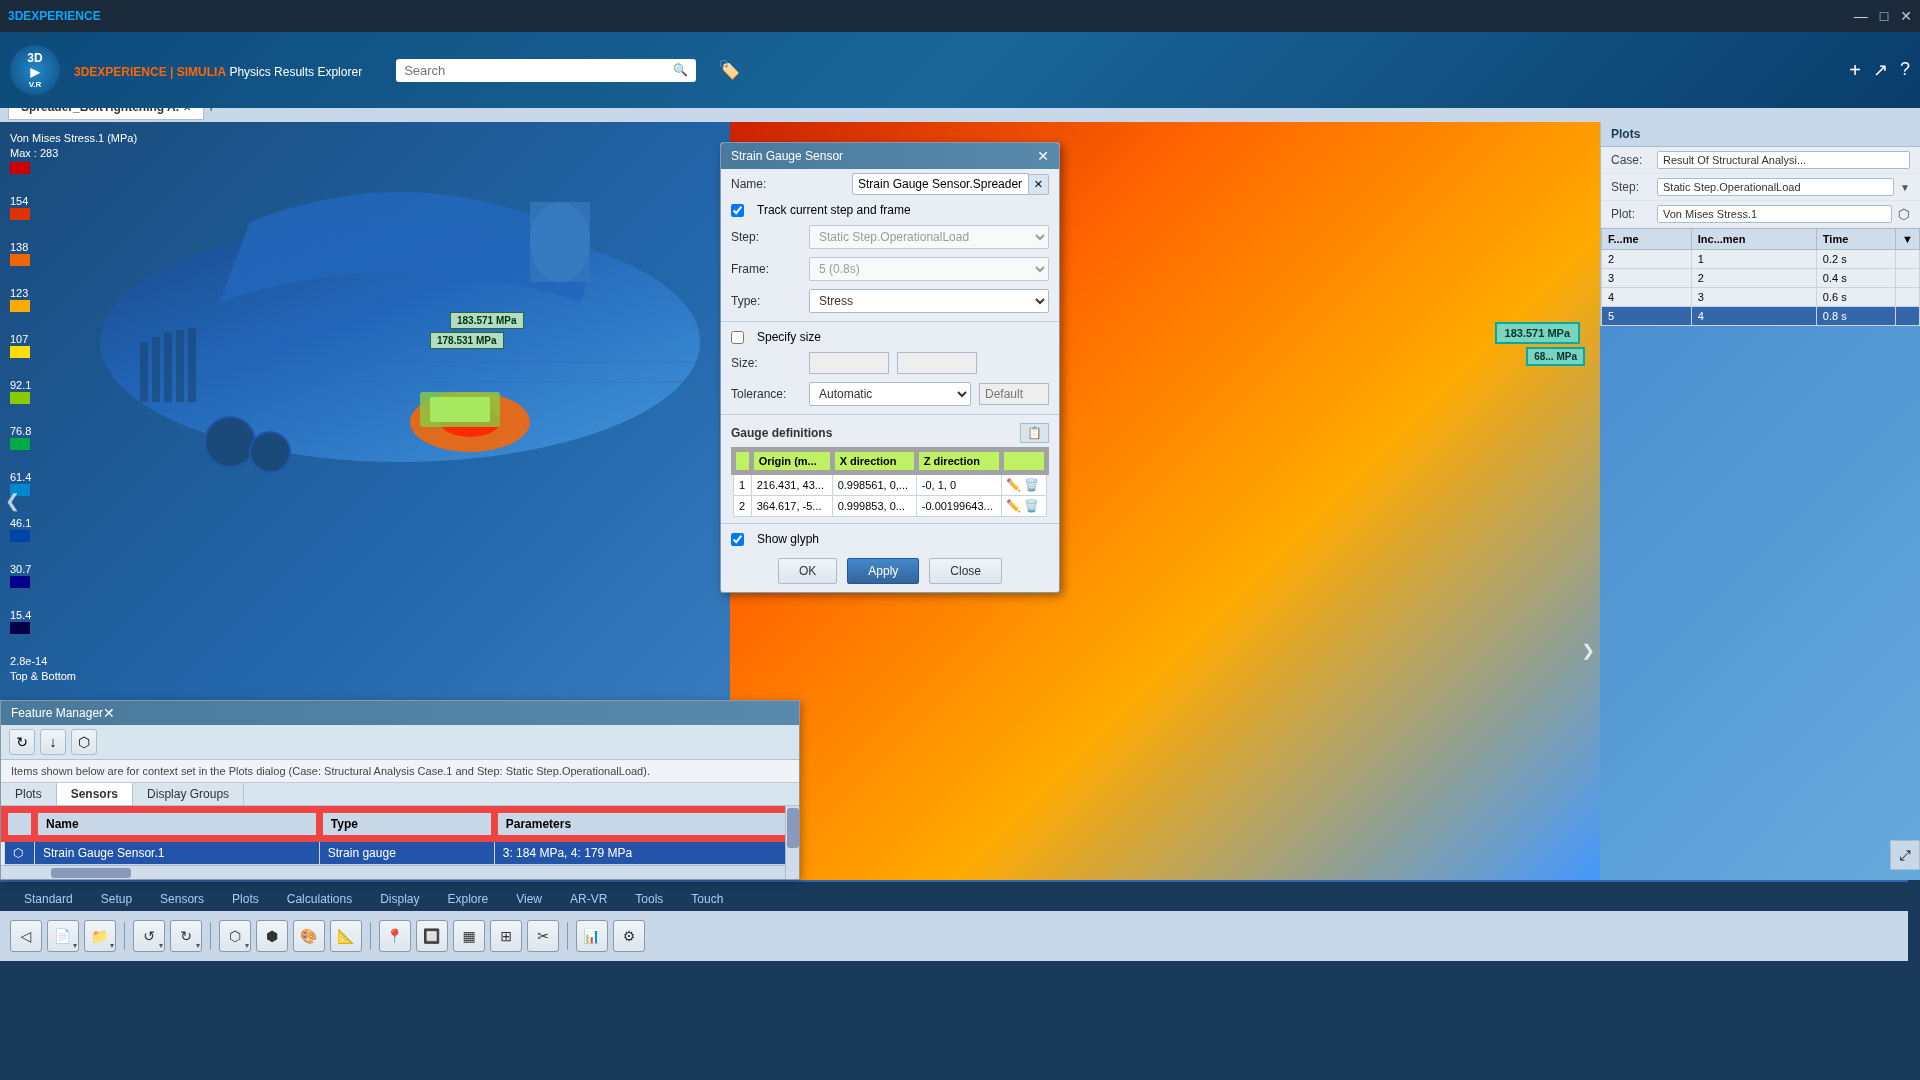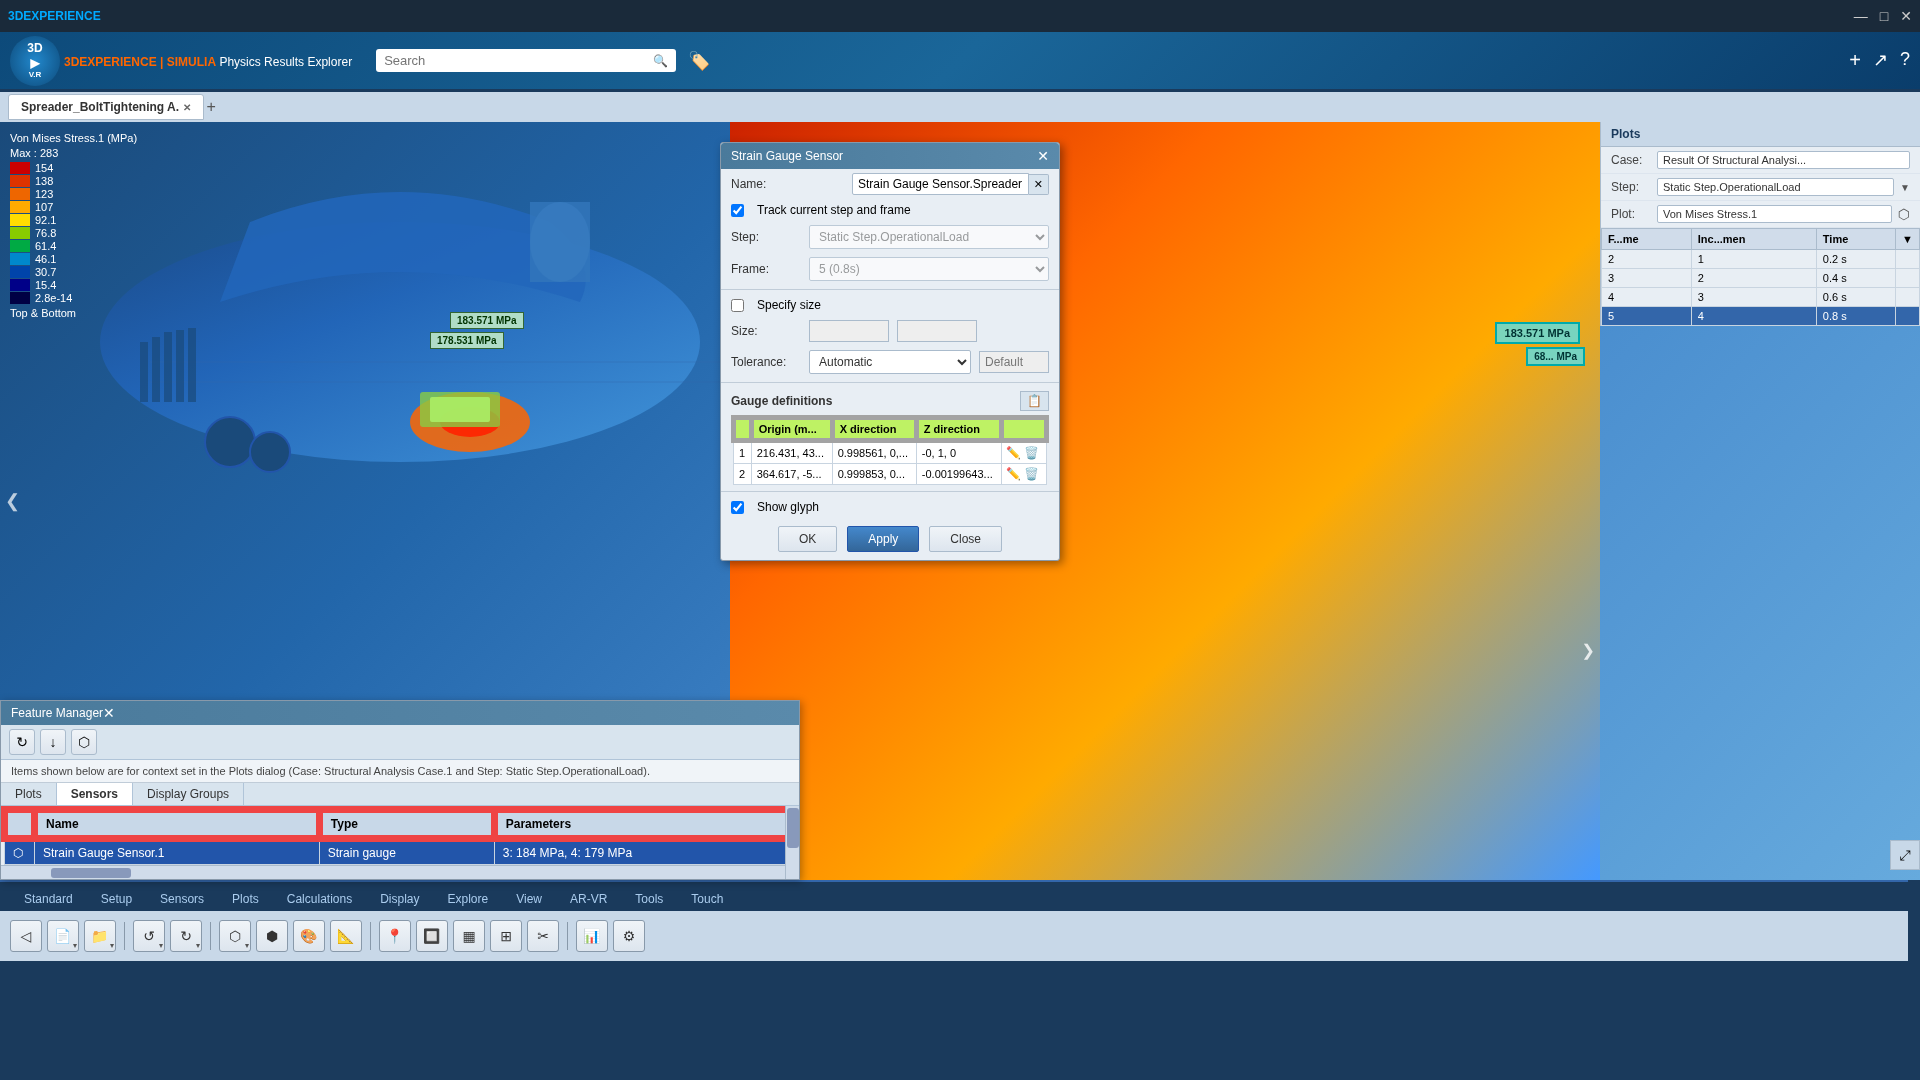--- a/index.html
+++ b/index.html
@@ -14,29 +14,29 @@
       padding: 0 8px;
       position: absolute;
       top: 0; left: 0; right: 0;
       z-index: 100;
     }
     #titlebar-controls { margin-left: auto; display: flex; gap: 12px; }
     #titlebar-controls span { color: #ccc; cursor: pointer; font-size: 14px; }
 
     
     #appbar {
-      height: 57px;
+      height: 76px;
       background: linear-gradient(135deg, #0d4a7a 0%, #1a6699 50%, #0a3d6b 100%);
       display: flex;
       align-items: center;
       padding: 0 10px;
       position: absolute;
       top: 32px; left: 0; right: 0;
       z-index: 99;
-      gap: 4px;
+      gap: 14px;
     }
     #app-icon {
       width: 50px; height: 50px;
       background: radial-gradient(circle, #2288cc, #0d4a7a);
       border-radius: 50%;
       display: flex; align-items: center; justify-content: center;
       color: white; font-size: 10px; font-weight: bold; text-align: center;
       line-height: 1.2;
     }
     #app-title { color: white; font-size: 15px; font-weight: 300; }
@@ -94,23 +94,24 @@
     
     #legend {
       position: absolute;
       top: 10px; left: 10px;
       z-index: 10;
     }
     #legend-title { color: white; font-size: 11px; margin-bottom: 3px; }
     #legend-max { color: white; font-size: 11px; margin-bottom: 3px; }
     .legend-bar {
       display: flex;
-      align-items: flex-end;
-      gap: 5px;
+      align-items: flex-start;
+      gap: 21px;
       margin-bottom: 1px;
+      flex-direction: column;
     }
     .legend-color { width: 20px; height: 12px; }
     .legend-val { color: white; font-size: 11px; }
     #legend-orient { color: white; font-size: 11px; margin-top: 3px; }
 
     
     #model-area {
       position: absolute;
       top: 0; left: 0; right: 0; bottom: 0;
       display: flex; align-items: center; justify-content: center;
@@ -706,20 +707,26 @@
       </select>
     </div>
 
     <div class="dialog-row">
       <span class="dialog-label">Frame:</span>
       <select class="dialog-select" disabled="">
         <option>5 (0.8s)</option>
       </select>
     </div>
 
+    <div class="dialog-row">
+      <span class="dialog-label">Type:</span>
+      <select class="dialog-select" style="color:#333;">
+        <option>Stress</option>
+      </select>
+    </div>
 
     <div class="dialog-divider"></div>
 
     <div class="dialog-row">
       <input type="checkbox" class="dialog-checkbox" style="">
       <span>Specify size</span>
     </div>
 
     <div class="dialog-size-row">
       <span class="dialog-label">Size:</span>

